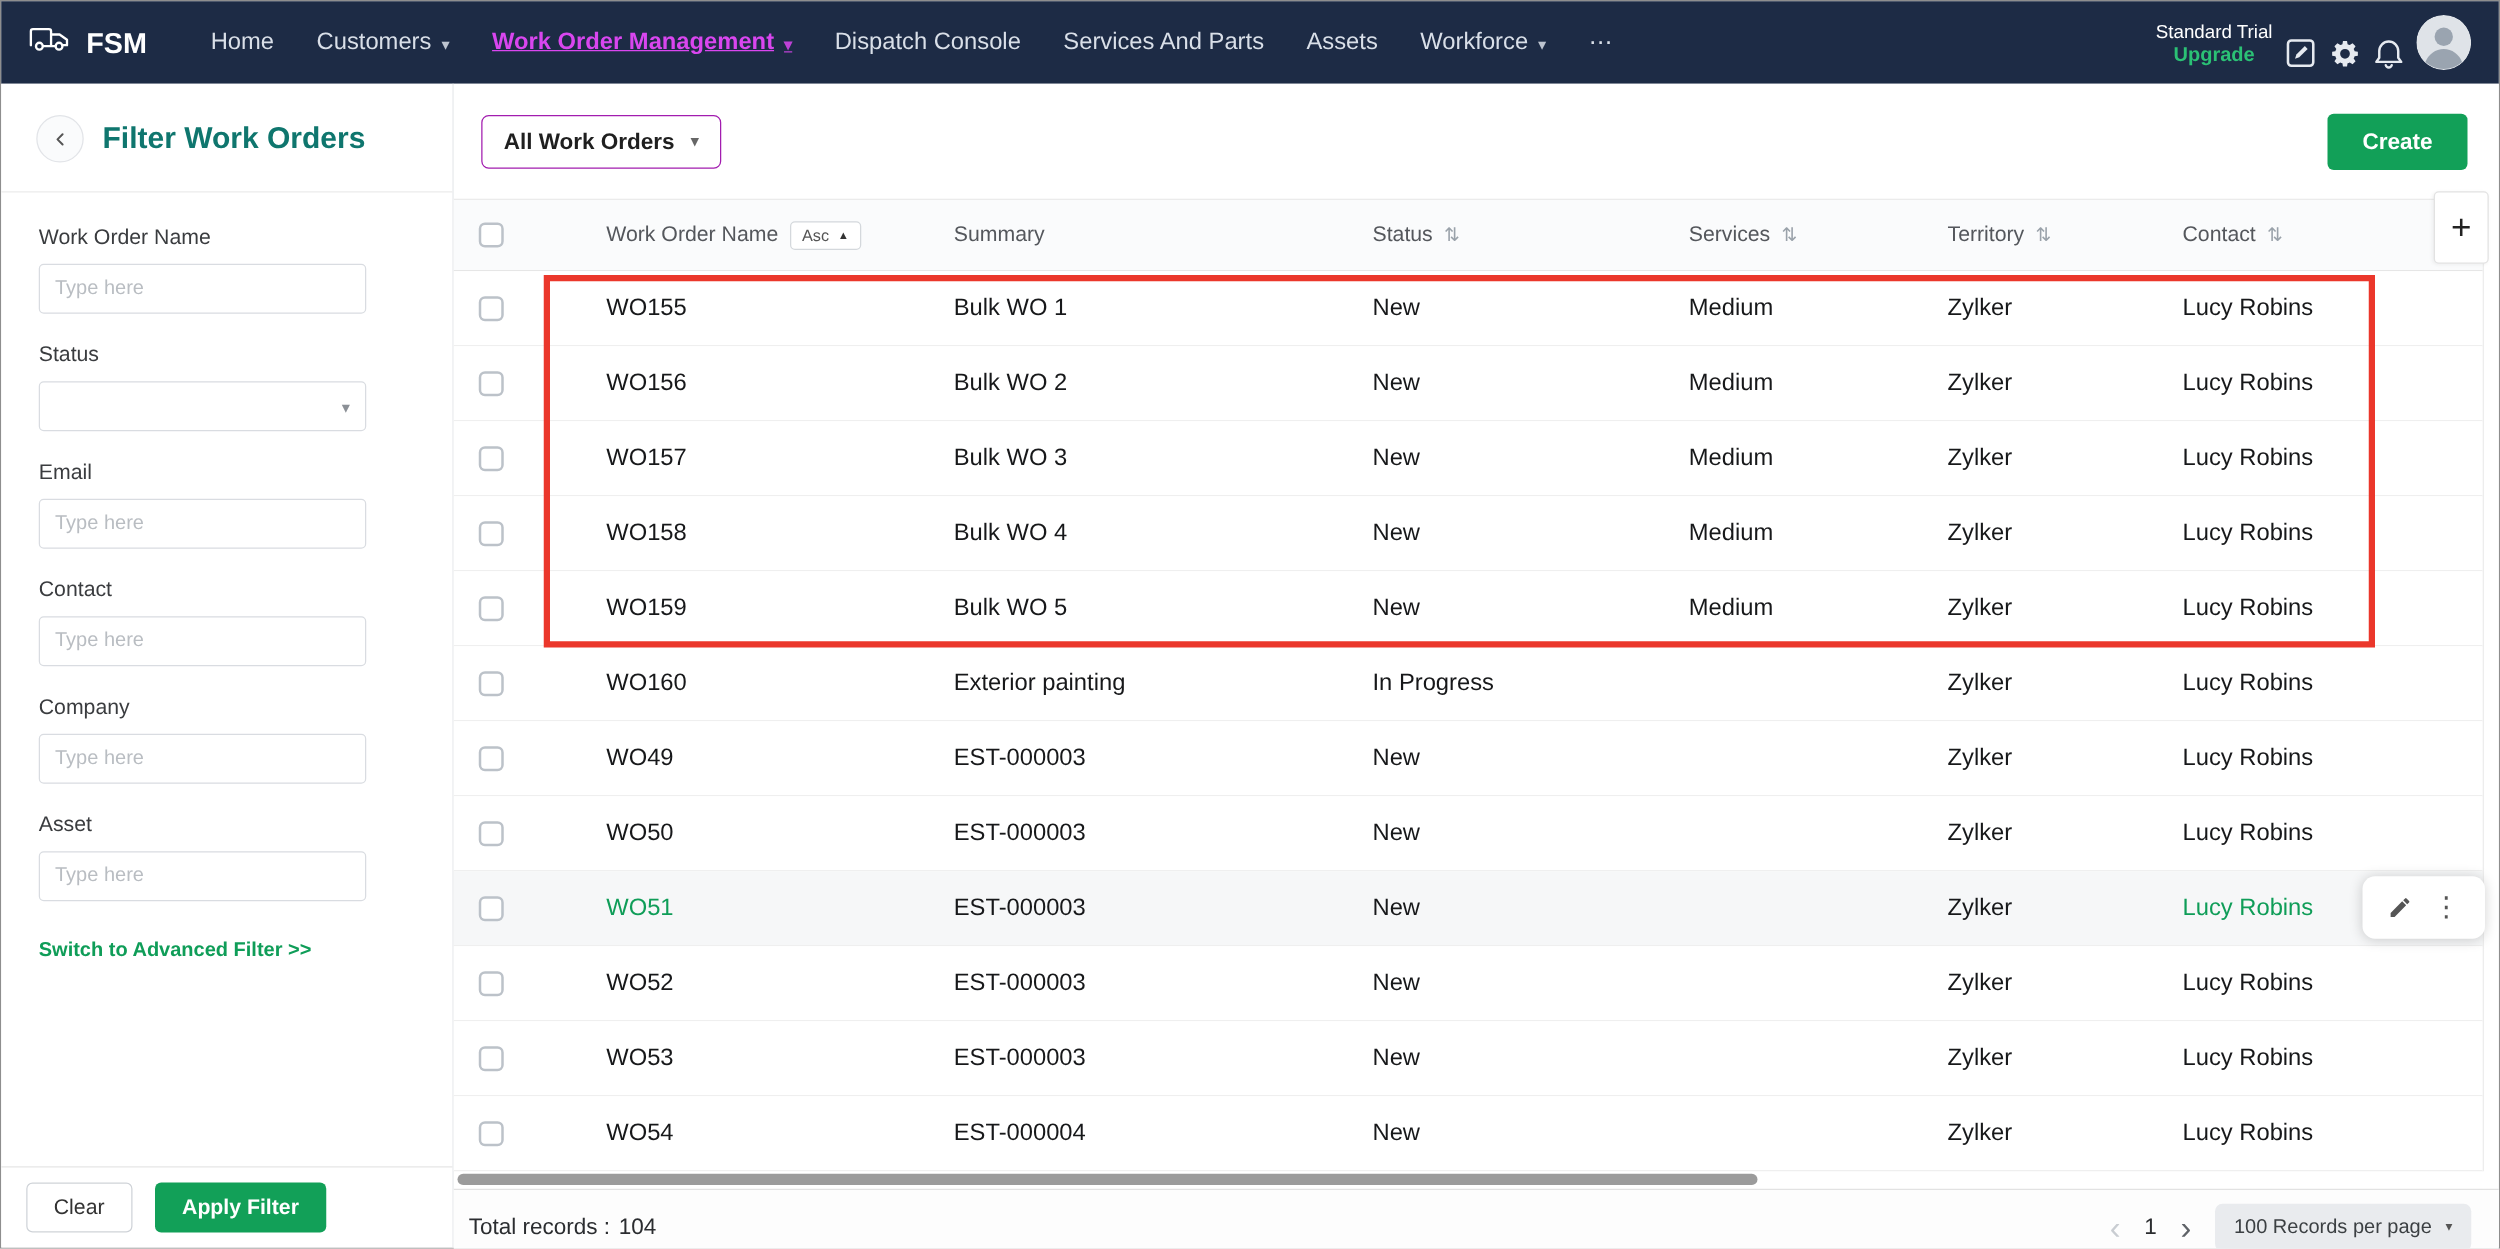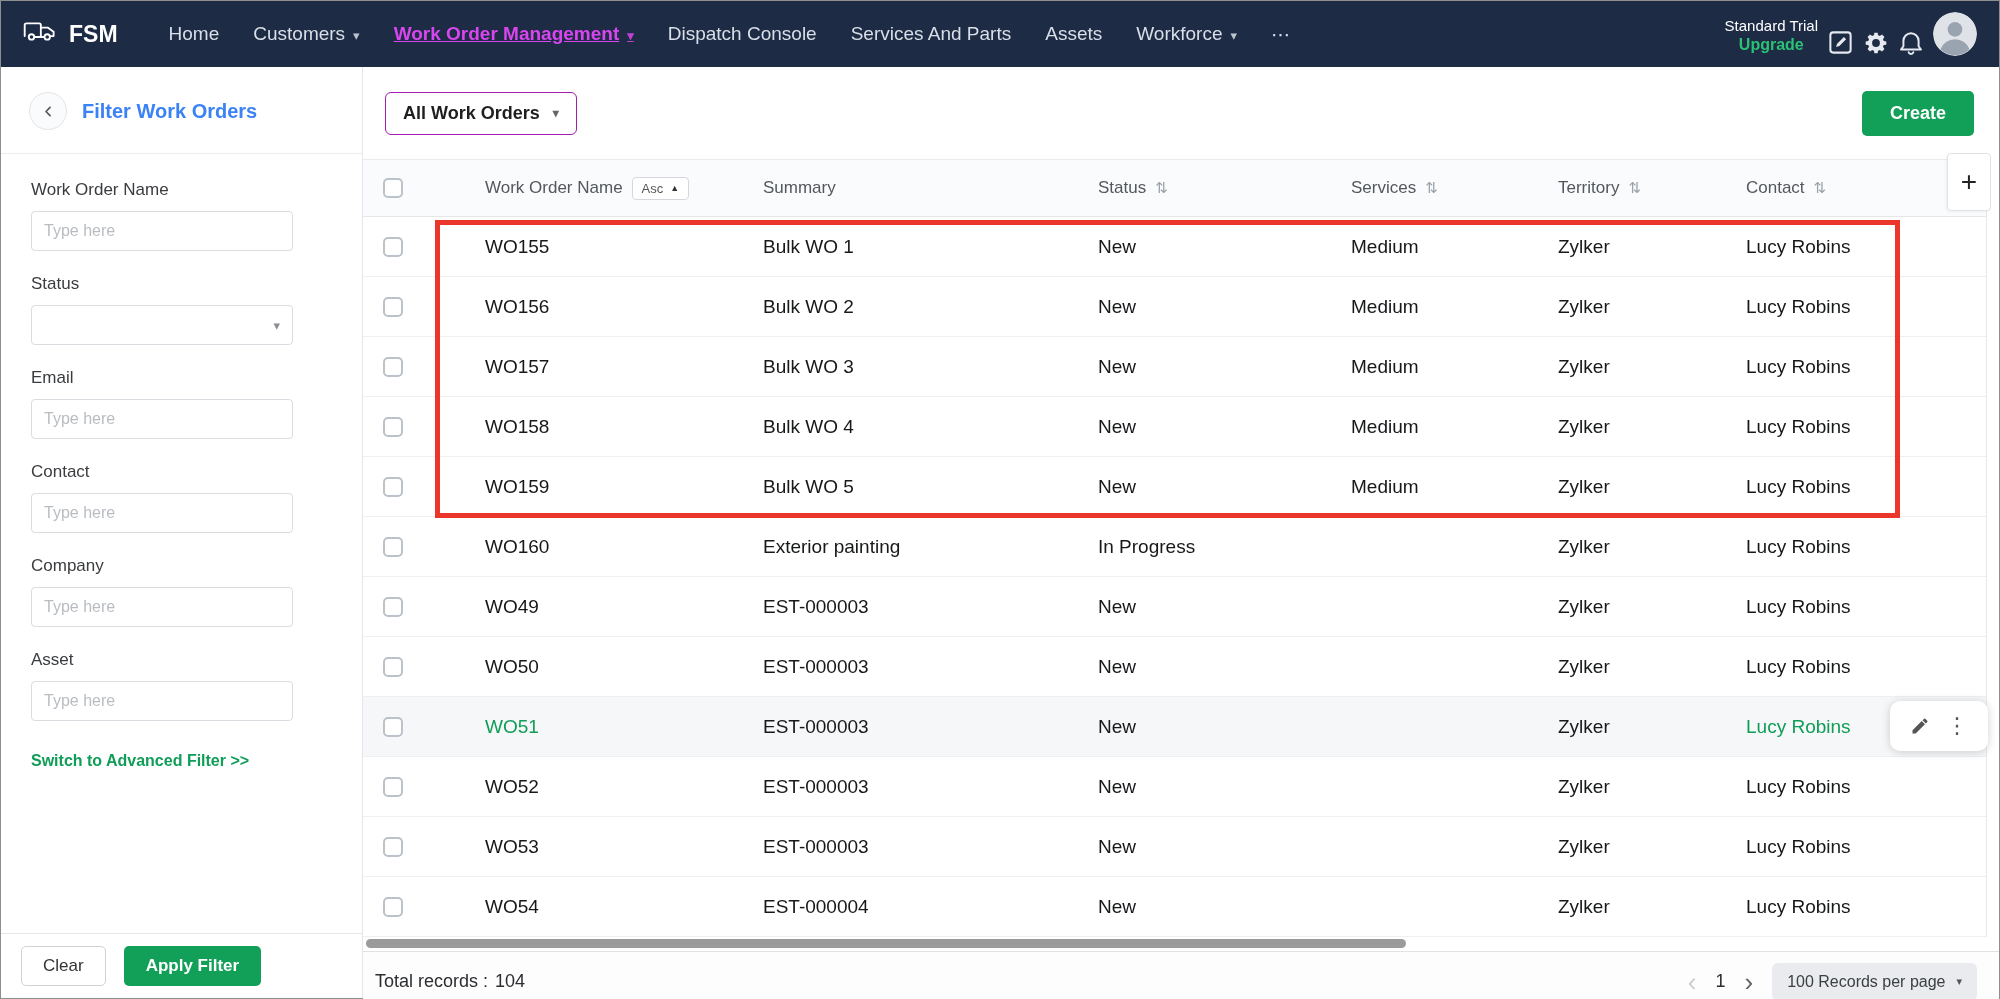--- a/index.html
+++ b/index.html
@@ -22,21 +22,21 @@
   .nav-icon { display: grid; place-items: center; cursor: pointer; }
   .avatar { width: 44px; height: 44px; border-radius: 50%; overflow: hidden; cursor: pointer; }
 
   
   .bodywrap { flex: 1; display: flex; min-height: 0; }
 
   
   .sidebar { width: 362px; border-right: 1px solid #e4e6e9; display: flex; flex-direction: column; background: #fff; flex-shrink: 0; }
   .sb-head { display: flex; align-items: center; gap: 15px; padding: 25px 24px 23px 28px; border-bottom: 1px solid #ececec; }
   .back-btn { width: 38px; height: 38px; border-radius: 50%; border: 1px solid #e2e4e8; background: #fafbfc; display: grid; place-items: center; cursor: pointer; flex-shrink: 0; }
-  .sb-title { font-size: 20px; font-weight: 700; color: #3b82f6; }
+  .sb-title { font-size: 24px; font-weight: 700; color: #0f766e; }
   .sb-fields { padding: 26px 30px 0 30px; }
   .field { width: 262px; margin-bottom: 23px; }
   .field .flabel { display: block; font-size: 17px; color: #3a3c3f; margin-bottom: 11px; }
   .field input { width: 100%; height: 40px; border: 1px solid #d9dce1; border-radius: 4px; padding: 0 12px; font-size: 16px; color: #333; font-family: inherit; outline: none; }
   .field input::placeholder { color: #b9bdc2; }
   .field .selectbox { width: 100%; height: 40px; border: 1px solid #d9dce1; border-radius: 4px; display: flex; align-items: center; justify-content: flex-end; padding: 0 12px; cursor: pointer; color: #8b9096; font-size: 13px; }
   .adv-link { display: inline-block; margin: 8px 0 0 0; font-size: 16px; font-weight: 600; color: var(--green-text, #0f9d58); cursor: pointer; }
   .sb-foot { margin-top: auto; border-top: 1px solid #e6e6e6; padding: 12px 20px; display: flex; align-items: center; gap: 18px; flex-shrink: 0; }
   .btn-clear { background: #fff; border: 1px solid #cfd3d8; border-radius: 5px; padding: 9px 21px; font-size: 17px; color: #333; cursor: pointer; font-family: inherit; }
   .btn-apply { background: var(--green, #12a058); border: none; border-radius: 5px; padding: 10px 22px; font-size: 17px; font-weight: 600; color: #fff; cursor: pointer; font-family: inherit; }

